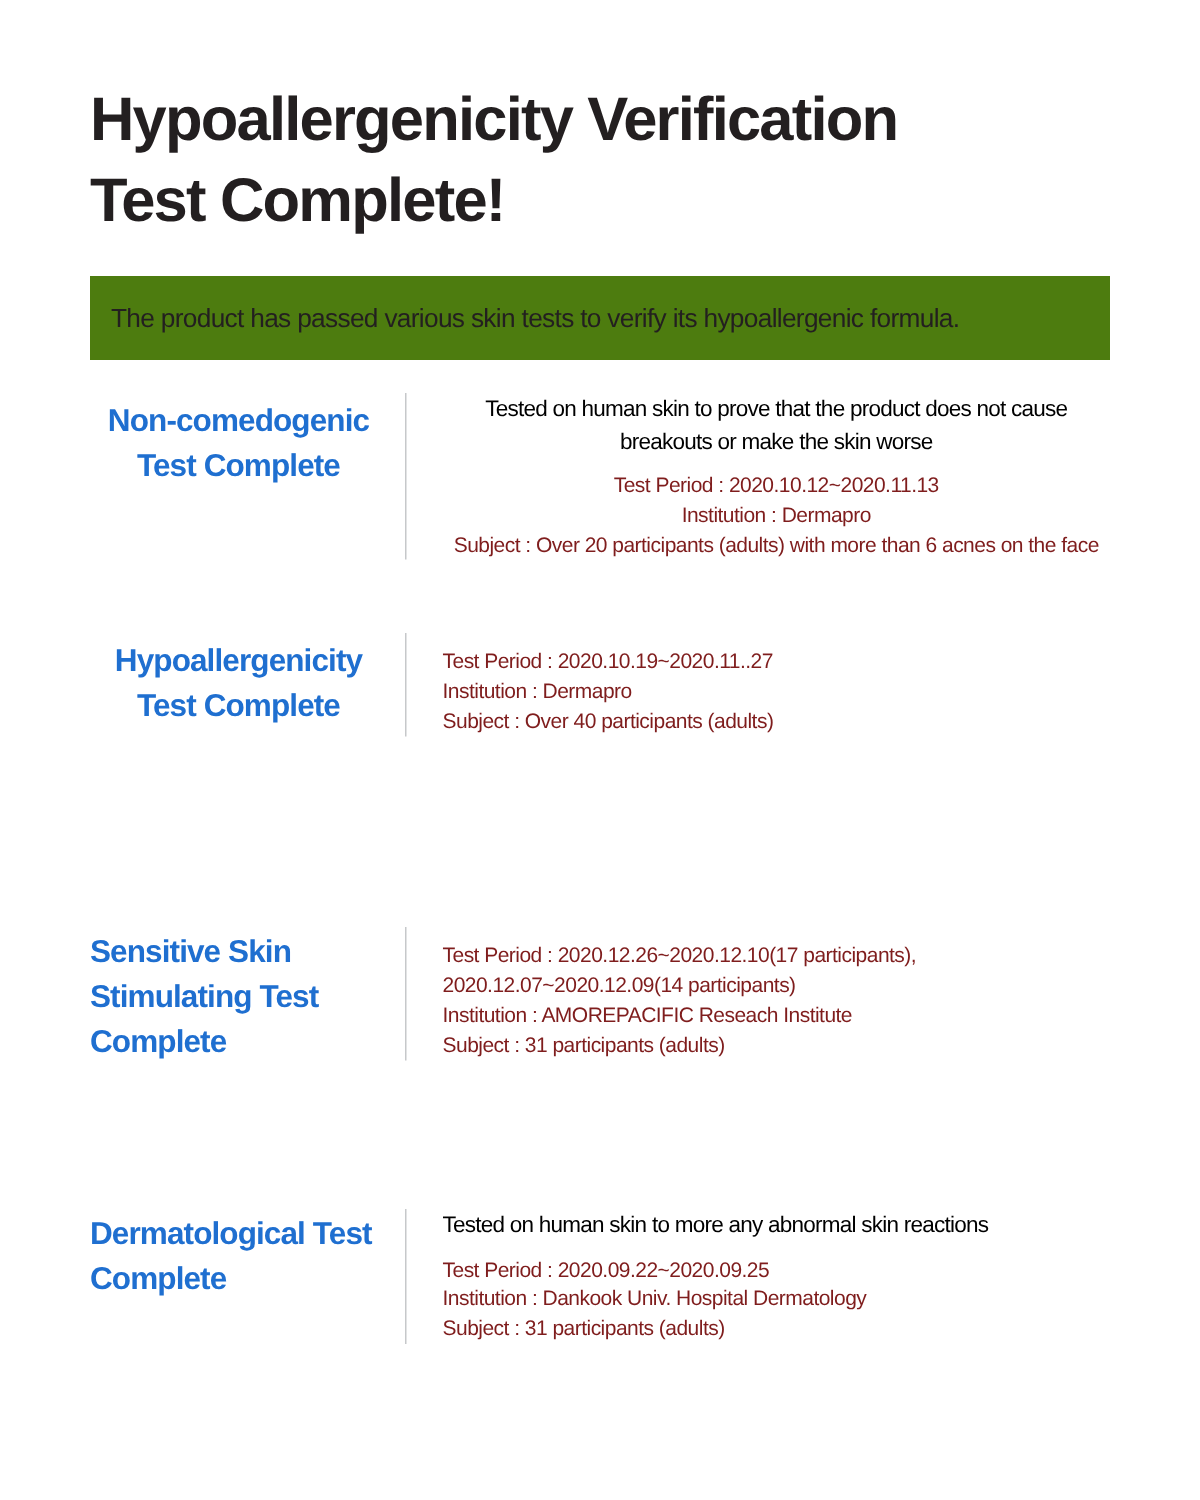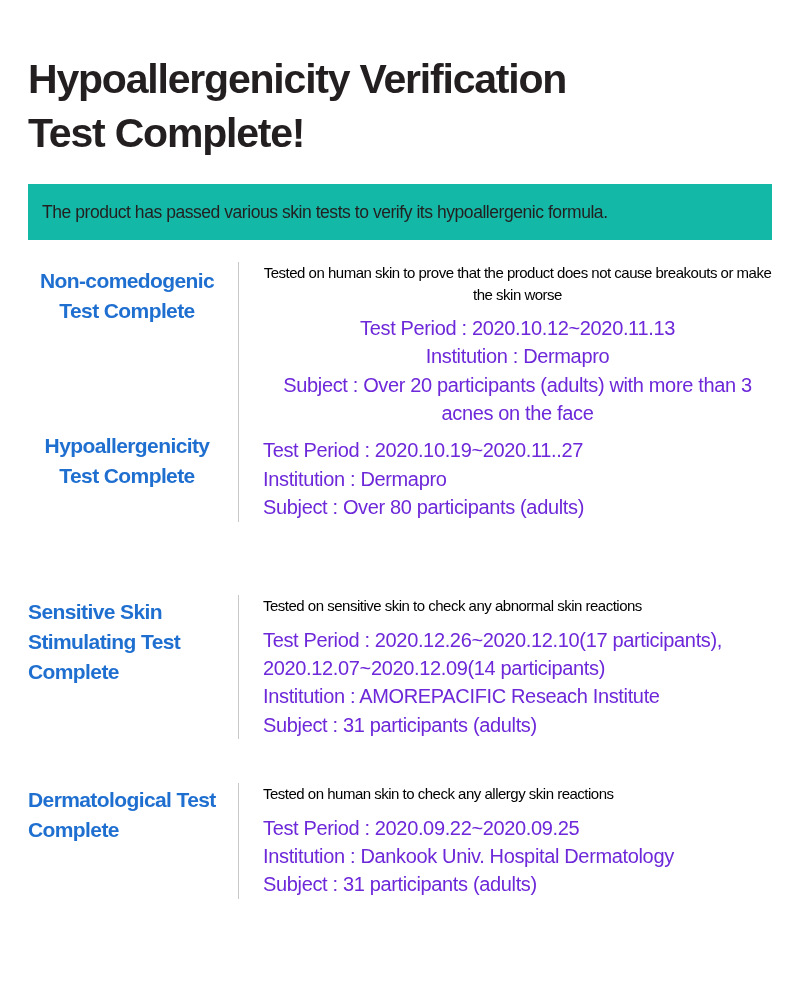--- a/index.html
+++ b/index.html
@@ -12,35 +12,35 @@
     background: #ffffff;
     font-family: "Liberation Sans", sans-serif;
     color: #231f20;
     overflow: hidden;
   }
   .page {
     position: relative;
     width: 800px;
     height: 758px;
     box-sizing: border-box;
-    padding: 0 28px;
+    padding: 0 60px;
   }
   .title {
     margin: 0;
     padding-top: 52px;
     font-size: 41px;
     line-height: 1.32;
     font-weight: bold;
     letter-spacing: -1.2px;
     color: #231f20;
     max-width: 620px;
   }
   .banner {
     margin-top: 24px;
-    background: #14b8a6;
+    background: #4d7c0f;
     height: 56px;
     display: flex;
     align-items: center;
     padding: 0 14px;
     box-sizing: border-box;
   }
   .banner-text {
     font-size: 17.5px;
     letter-spacing: -0.45px;
     color: #231f20;
@@ -72,28 +72,28 @@
   .row-head {
     font-size: 15px;
     line-height: 1.42;
     letter-spacing: -0.5px;
     color: #000000;
   }
   .row-details {
     margin-top: 9px;
   }
   .detail-line {
-    font-size: 20px;
+    font-size: 14px;
     line-height: 1.42;
     letter-spacing: -0.35px;
-    color: #6d28d9;
+    color: #7f1d1d;
   }
   .row-1 { min-height: 160px; text-align: center; }
   .row-2 { min-height: 168px; }
-  .row-3 { min-height: 188px; }
+  .row-3 { min-height: 188px; margin-top: 28px; }
   .row-4 { min-height: 160px; }
   .row-1 .row-label { padding-top: 4px; }
   .row-2 .row-label { padding-top: 4px; text-align: center; }
   .row-3 .row-label { padding-top: 2px; }
   .row-4 .row-label { padding-top: 2px; }
 </style>
 </head>
 <body>
 
 <div class="page">
@@ -106,53 +106,52 @@
 
   <div class="rows">
 
     <div class="row row-1">
       <div class="row-label">Non-comedogenic Test Complete</div>
       <div class="row-body">
         <div class="row-head">Tested on human skin to prove that the product does not cause breakouts or make the skin worse</div>
         <div class="row-details">
           <div class="detail-line">Test Period  : 2020.10.12~2020.11.13</div>
           <div class="detail-line">Institution : Dermapro</div>
-          <div class="detail-line">Subject : Over 20 participants (adults) with more than 3 acnes on the face</div>
+          <div class="detail-line">Subject : Over 20 participants (adults) with more than 6 acnes on the face</div>
         </div>
       </div>
     </div>
 
     <div class="row row-2">
       <div class="row-label">Hypoallergenicity Test Complete</div>
       <div class="row-body">
         <div class="row-details">
           <div class="detail-line">Test Period : 2020.10.19~2020.11..27</div>
           <div class="detail-line">Institution : Dermapro</div>
-          <div class="detail-line">Subject : Over 80 participants (adults)</div>
+          <div class="detail-line">Subject : Over 40 participants (adults)</div>
         </div>
       </div>
     </div>
 
     <div class="row row-3">
       <div class="row-label">Sensitive Skin Stimulating Test Complete</div>
       <div class="row-body">
-        <div class="row-head">Tested on sensitive skin to check any abnormal skin reactions</div>
         <div class="row-details">
           <div class="detail-line">Test Period : 2020.12.26~2020.12.10(17 participants),</div>
           <div class="detail-line">2020.12.07~2020.12.09(14 participants)</div>
           <div class="detail-line">Institution : AMOREPACIFIC Reseach Institute</div>
           <div class="detail-line">Subject : 31 participants (adults)</div>
         </div>
       </div>
     </div>
 
     <div class="row row-4">
       <div class="row-label">Dermatological Test Complete</div>
       <div class="row-body">
-        <div class="row-head">Tested on human skin to check any allergy skin reactions</div>
+        <div class="row-head">Tested on human skin to more any abnormal skin reactions</div>
         <div class="row-details">
           <div class="detail-line">Test Period : 2020.09.22~2020.09.25</div>
           <div class="detail-line">Institution : Dankook Univ. Hospital Dermatology</div>
           <div class="detail-line">Subject : 31 participants (adults)</div>
         </div>
       </div>
     </div>
 
   </div>
 </div>

